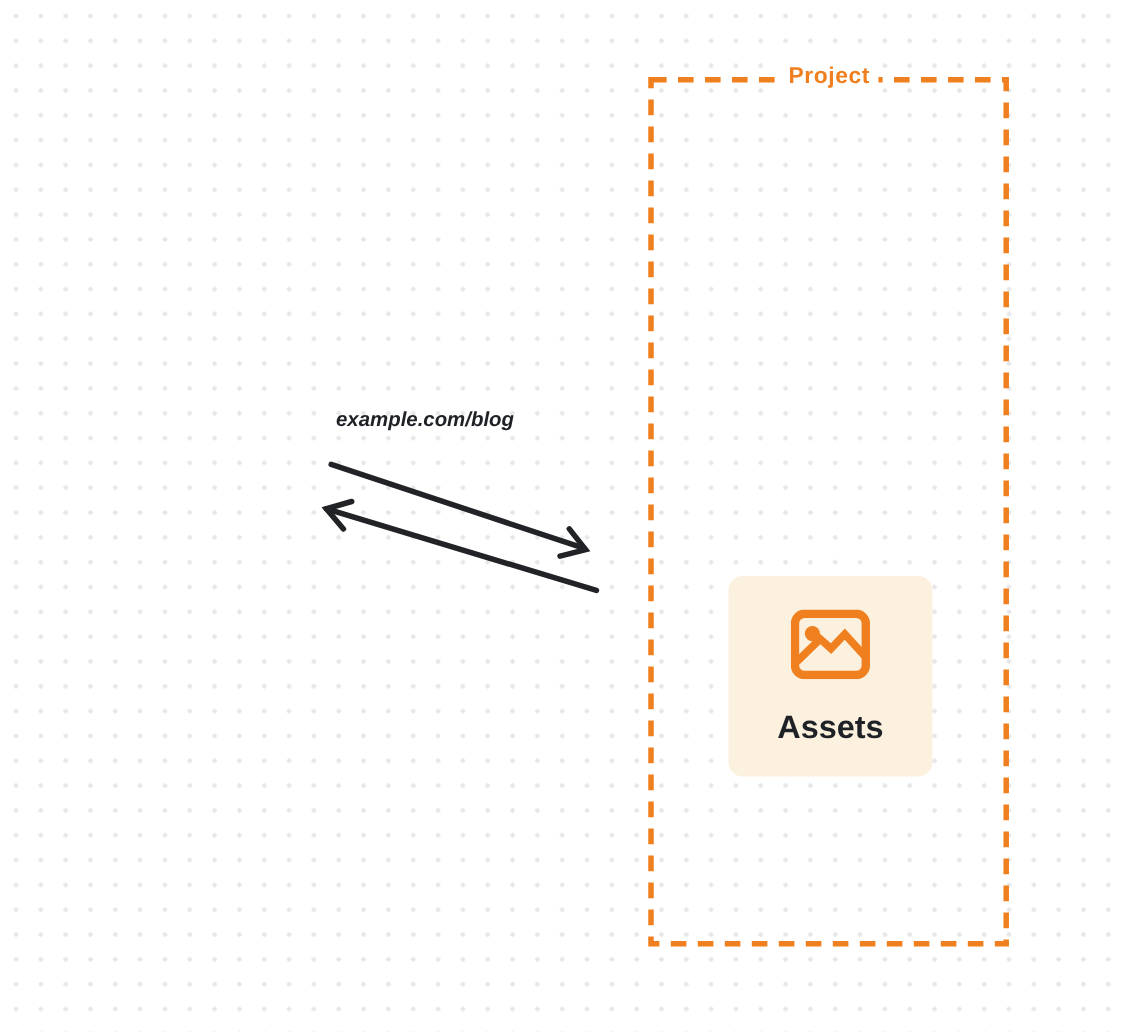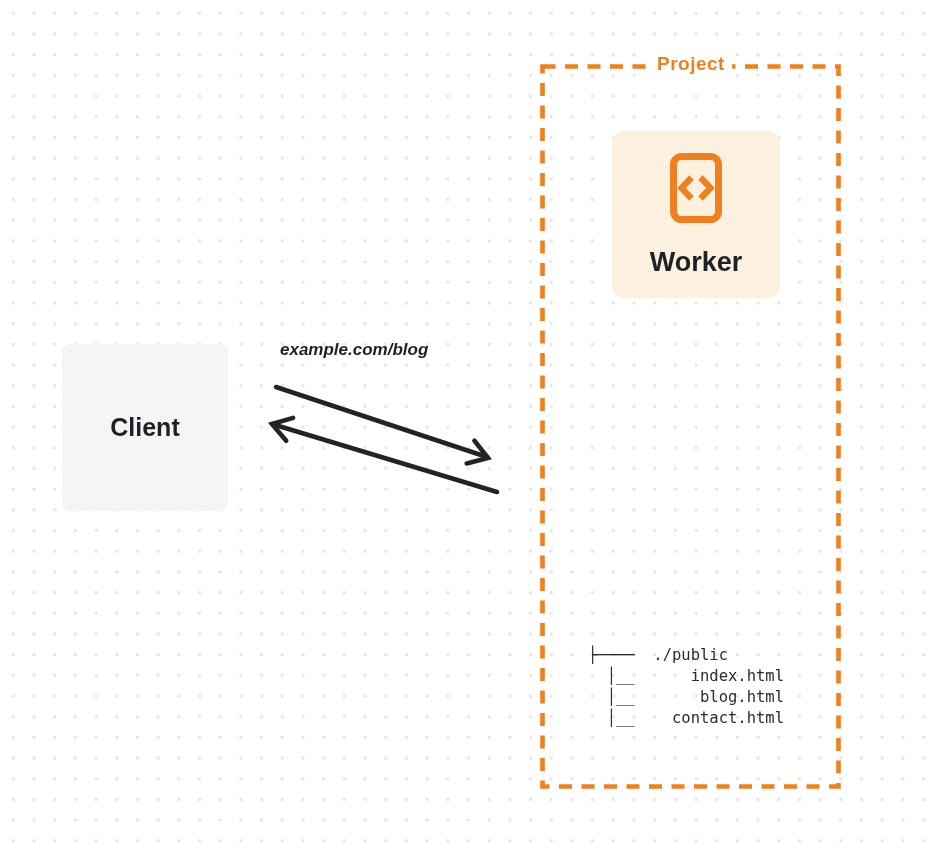--- a/index.html
+++ b/index.html
@@ -69,36 +69,29 @@
       <line class="arrow-stroke" x1="276" y1="387" x2="487" y2="457"></line>
       <polyline class="arrow-stroke" points="474.4,440.7 488,458 466.7,463.4"></polyline>
     </g>
 
     <g>
       <line class="arrow-stroke" x1="497" y1="492" x2="272" y2="424"></line>
       <polyline class="arrow-stroke" points="293.1,417.9 272,424 286.2,440.8"></polyline>
     </g>
   </svg>
 
-  <div class="client-box">
-    <span class="node-label">Client</span>
-  </div>
 
   <div class="request-label">example.com/blog</div>
 
   <div class="project-label">Project</div>
 
-  <div class="card worker">
-    <svg width="52" height="70" viewBox="0 0 52 70" aria-hidden="true">
-      <rect class="icon-stroke" x="3.5" y="3.5" width="45" height="63" rx="8" stroke-width="7"></rect>
-      <path class="icon-stroke" d="M21.5 24.5 L11.5 35 L21.5 45.5" stroke-width="6.2"></path>
-      <path class="icon-stroke" d="M30.5 24.5 L40.5 35 L30.5 45.5" stroke-width="6.2"></path>
+
+  <div class="card assets">
+    <svg width="66" height="58" viewBox="0 0 66 58" aria-hidden="true">
+      <rect class="icon-stroke" x="3.5" y="3.5" width="59" height="51" rx="8" stroke-width="7"></rect>
+      <circle cx="18" cy="20" r="6.3" fill="currentColor"></circle>
+      <path class="icon-stroke" d="M5 43.5 L24.5 24.5 L33.5 32.5 L45 20.5 L61.5 38.5" stroke-width="6.4"></path>
     </svg>
-    <div class="node-label">Worker</div>
+    <div class="node-label">Assets</div>
   </div>
 
-
-  <pre class="file-tree">├────  ./public
-  │__      index.html
-  │__       blog.html
-  │__    contact.html</pre>
 
 </div>
 
 </body></html>

